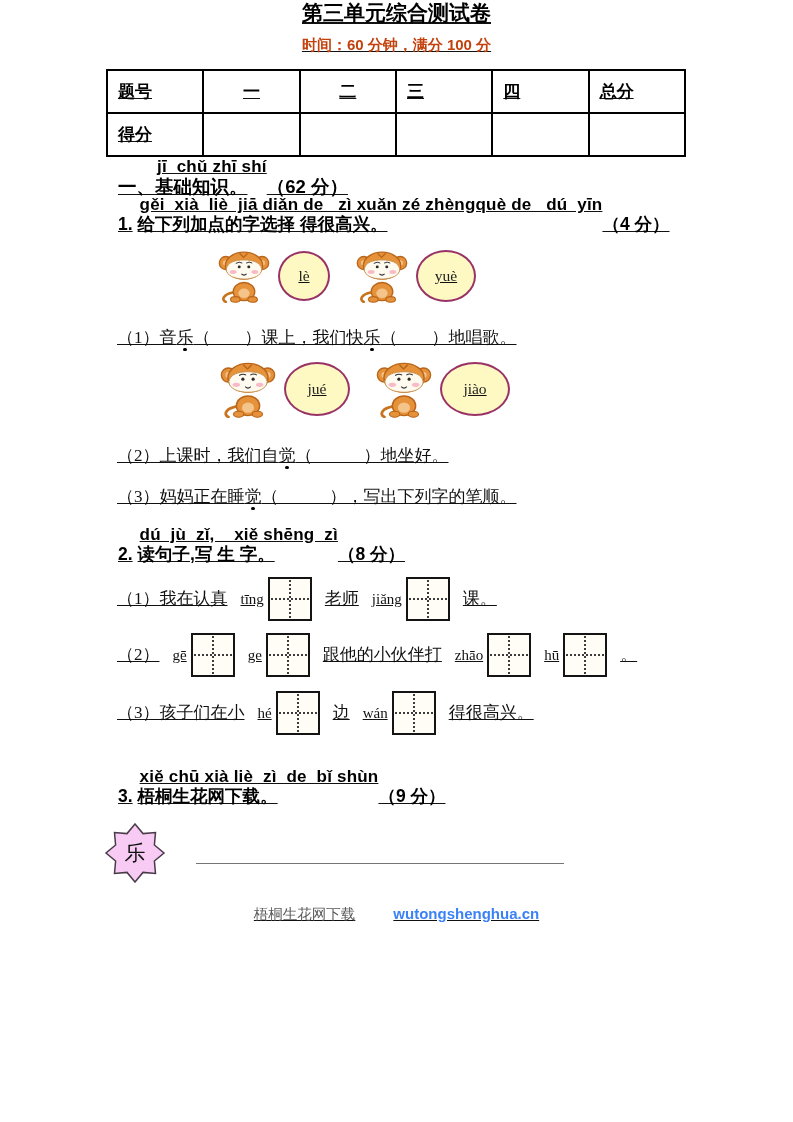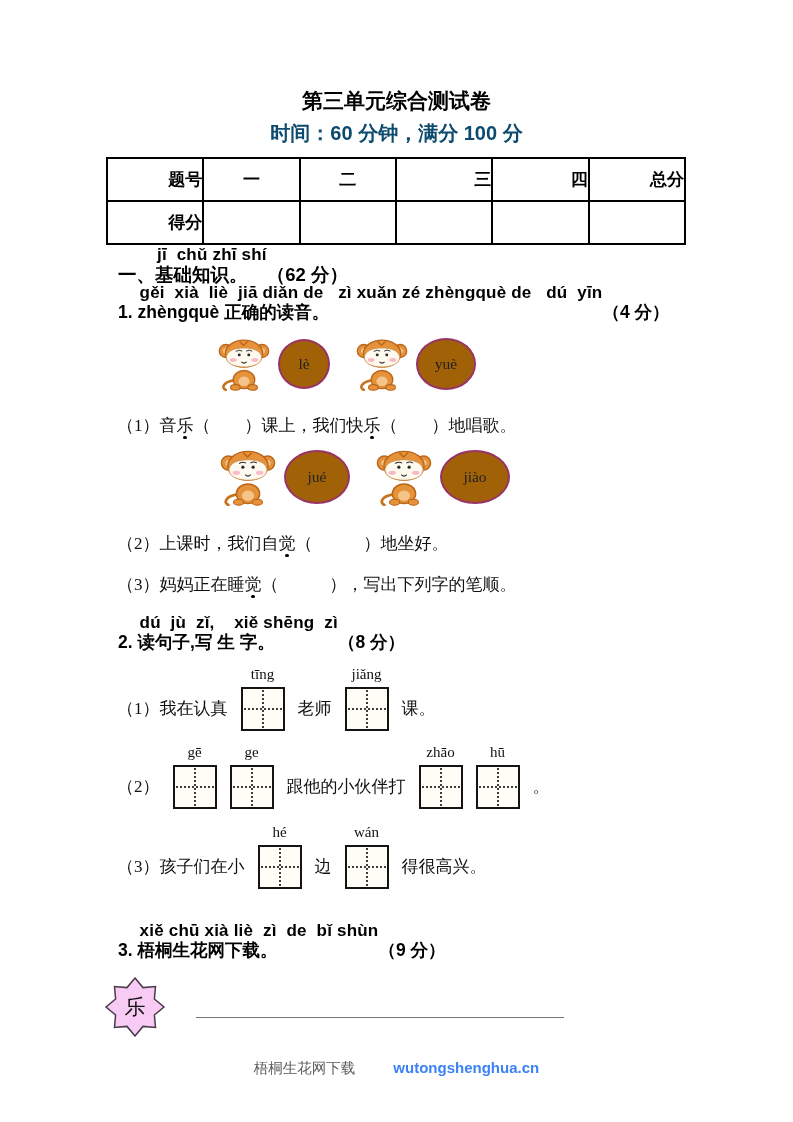--- a/index.html
+++ b/index.html
@@ -4,43 +4,43 @@
 <style>
   html,body{margin:0;padding:0;background:#fff;}
   .page{
     position:relative;
     width:793px;height:1122px;
     background:#ffffff;
     overflow:hidden;
     font-family:"Liberation Serif","DejaVu Serif",serif;
     color:#111;
     box-sizing:border-box;
-    padding-top:88px;
+    text-decoration:underline;
   }
   
   .title{
     margin:0;text-align:center;
     font-family:"Liberation Sans","DejaVu Sans",sans-serif;
     font-weight:bold;font-size:21px;line-height:26px;color:#000;
   }
   .subtitle{
     margin-top:7px;text-align:center;
     font-family:"Liberation Sans","DejaVu Sans",sans-serif;
-    font-weight:bold;font-size:20px;line-height:24px;color:#0c4a6e;
+    font-weight:bold;font-size:15px;line-height:24px;color:#c2410c;
   }
   
   .score-table{
     margin:12px 0 0 106px;border-collapse:collapse;table-layout:fixed;width:580px;
   }
   .score-table td{
     border:2px solid #000;height:41px;
     font-family:"Liberation Sans","DejaVu Sans",sans-serif;
     font-weight:bold;font-size:17px;color:#000;padding:0;
   }
-  .score-table td.tl{padding-left:10px;text-align:right;}
+  .score-table td.tl{padding-left:10px;text-align:left;}
   .score-table td.tc{text-align:center;}
   
   .sec-heading,.q-heading{
     margin-left:118px;display:flex;align-items:flex-end;
     font-family:"Liberation Sans","DejaVu Sans",sans-serif;
     font-weight:bold;color:#000;
   }
   .sec-heading{font-size:18.5px;margin-top:4px;}
   .q-heading{font-size:17.5px;}
   .q2h{margin-top:20px;}
@@ -56,21 +56,21 @@
   .monkey-row{display:flex;align-items:center;margin-left:218px;}
   .mr1{margin-top:12px;}
   .mr2{margin-top:10px;margin-left:220px;}
   .pair{display:flex;align-items:center;gap:8px;margin-right:26px;}
   .monkey{display:block;}
   .m-s{width:52px;height:54px;}
   .m-l{width:56px;height:58px;}
   .pron-circle{
     display:flex;align-items:center;justify-content:center;
     border:2px solid #993366;border-radius:50%;
-    font-size:15.5px;color:#222;background:#a16207;
+    font-size:15.5px;color:#222;background:#fef9c3;
     font-family:"Liberation Serif","DejaVu Serif",serif;
   }
   .pc-s{width:48px;height:46px;}
   .pc-m{width:56px;height:48px;}
   .pc-l{width:62px;height:50px;}
   .pc-xl{width:66px;height:50px;}
   
   .sentence{
     margin:0 0 0 117px;font-size:17px;line-height:25px;color:#111;
   }
@@ -81,21 +81,21 @@
   .dotchar::after{
     content:"";position:absolute;left:50%;bottom:-4px;
     width:3.5px;height:3.5px;margin-left:-1.75px;border-radius:50%;background:#000;
   }
   
   .fillline{margin-left:117px;display:flex;align-items:flex-end;gap:13px;}
   .fl1{margin-top:10px;}
   .fl2{margin-top:12px;}
   .fl3{margin-top:14px;}
   .fillline .txt{font-size:17px;line-height:25px;margin-bottom:10px;white-space:nowrap;}
-  .gridcell{display:flex;flex-direction:column;align-items:center;gap:4px;}
+  .gridcell{display:flex;flex-direction:row;align-items:center;gap:4px;}
   .gpy{font-size:15px;height:18px;line-height:18px;color:#111;
        font-family:"Liberation Serif","DejaVu Serif",serif;}
   .tzg{
     width:44px;height:44px;box-sizing:border-box;
     border:2px solid #141414;background:#fffdf6;position:relative;
   }
   .tzg::before{
     content:"";position:absolute;left:1px;right:1px;top:50%;margin-top:-1px;
     border-top:2px dotted #3c3c3c;
   }
@@ -187,21 +187,21 @@
       <span class="py">jī  chǔ zhī shí</span>
       <span class="htext">基础知识。</span>
     </span>
     <span class="htext">（62 分）</span>
   </div>
 
   <div class="q-heading">
     <span class="htext">1.</span>
     <span class="pystack" style="margin-left:5px">
       <span class="py">gěi  xià  liè  jiā diǎn de   zì xuǎn zé zhèngquè de   dú  yīn</span>
-      <span class="htext">zhèngquè 正确的读音。</span>
+      <span class="htext">给下列加点的字选择 得很高兴。</span>
     </span>
     <span class="htext">（4 分）</span>
   </div>
 
   <div class="monkey-row mr1">
     <span class="pair">
       <svg class="monkey m-s" viewBox="0 0 60 62">
           <use href="#monkey-shape"></use>
         </svg>
       <span class="pron-circle pc-s">

